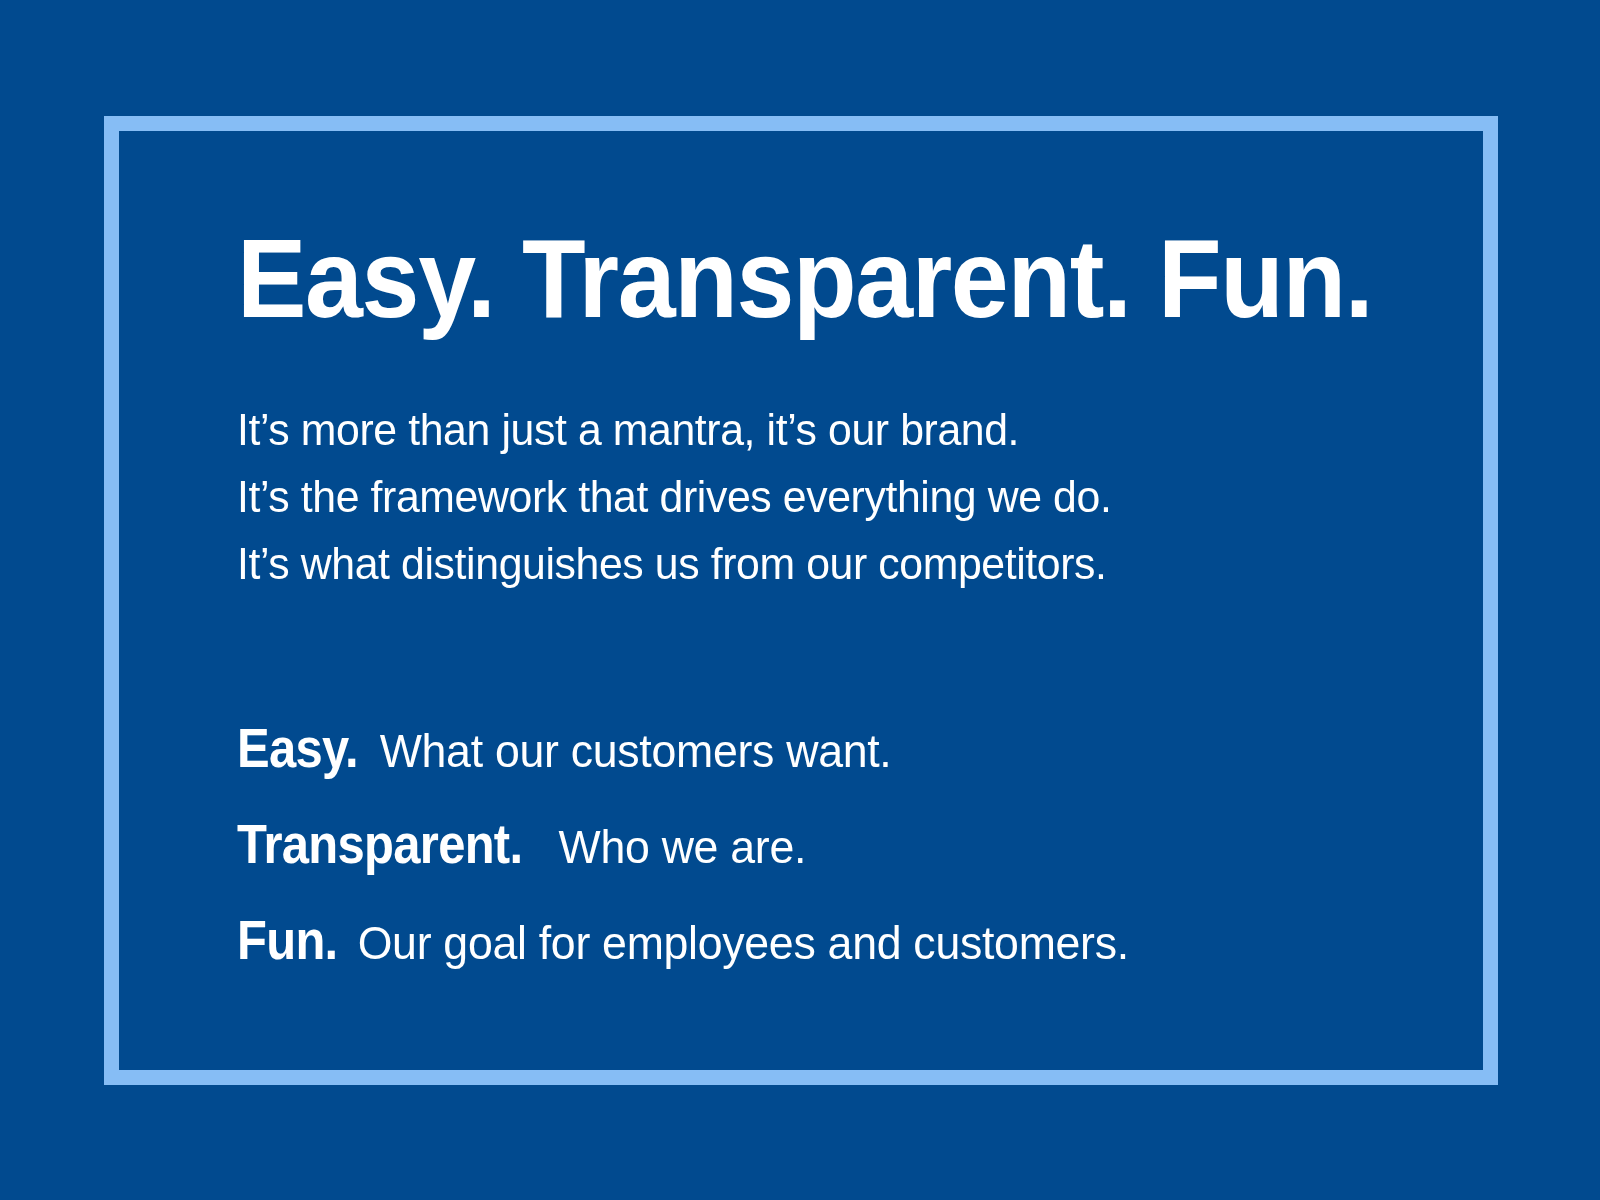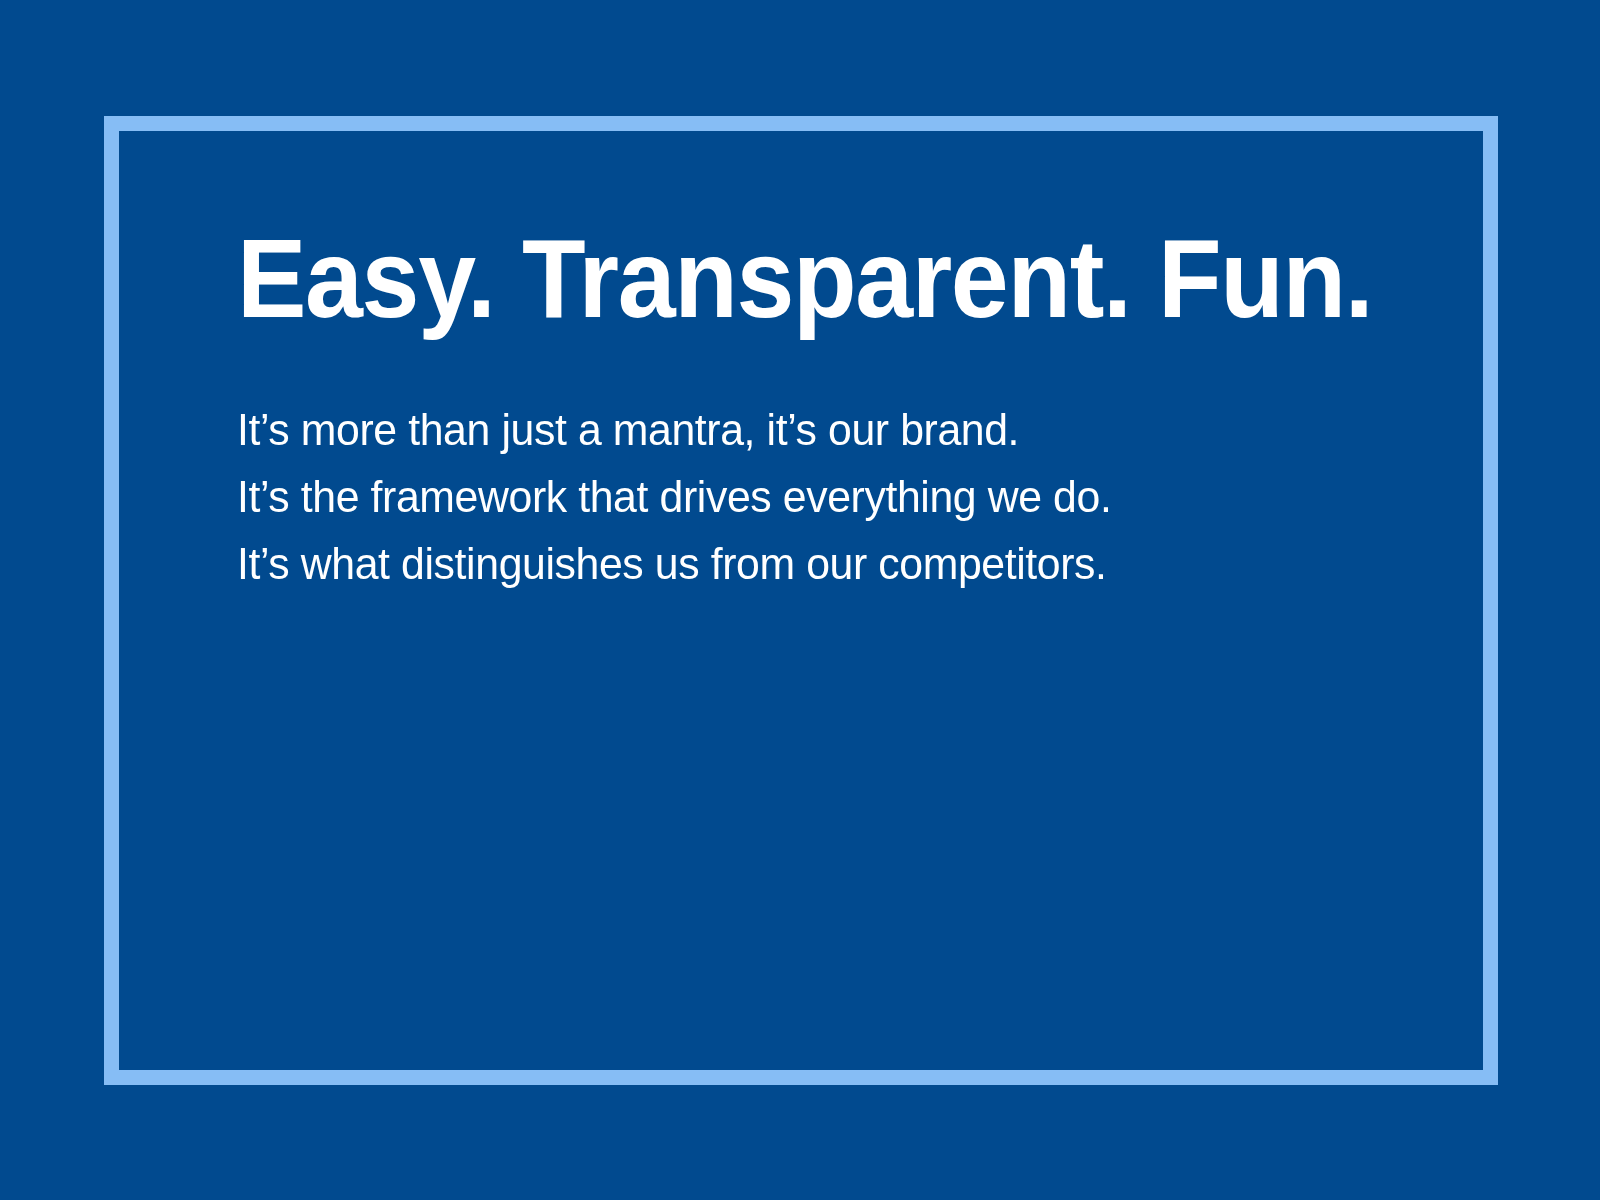--- a/index.html
+++ b/index.html
@@ -122,15 +122,30 @@
   <div class="content">
 
     <h1 class="headline">Easy. Transparent. Fun.</h1>
 
     <p class="intro">
       <span class="intro-line">It’s more than just a mantra, it’s our brand.</span>
       <span class="intro-line">It’s the framework that drives everything we do.</span>
       <span class="intro-line">It’s what distinguishes us from our competitors.</span>
     </p>
 
+    <div class="definitions">
+
+      <span class="def-line">
+        <span class="def-term">Easy.</span><span class="def-desc">What our customers want.</span>
+      </span>
+
+      <span class="def-line">
+        <span class="def-term">Transparent.</span><span class="def-desc">Who we are.</span>
+      </span>
+
+      <span class="def-line">
+        <span class="def-term">Fun.</span><span class="def-desc">Our goal for employees and customers.</span>
+      </span>
+
+    </div>
 
   </div>
 </div>
 
 </body></html>

